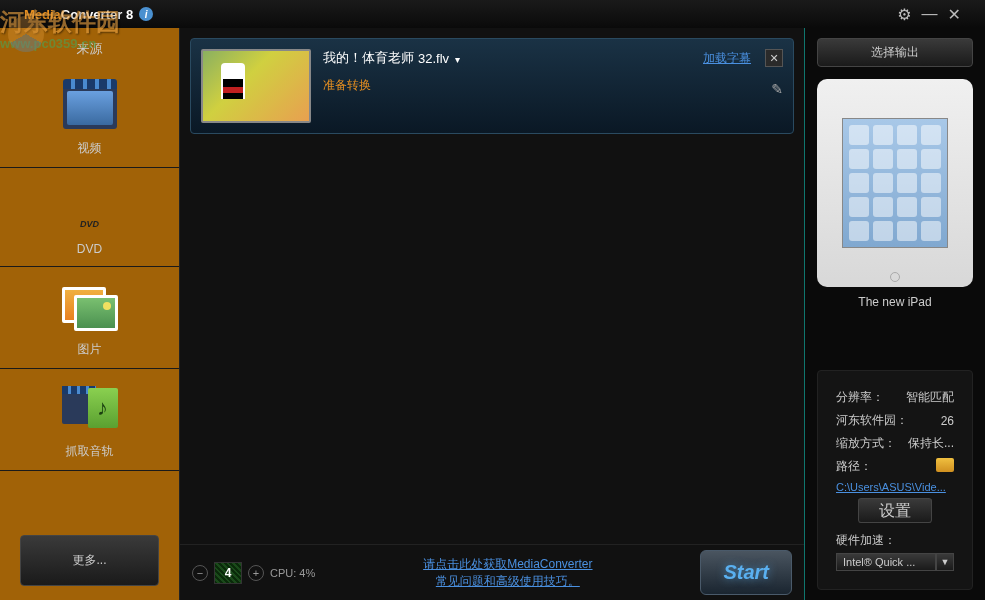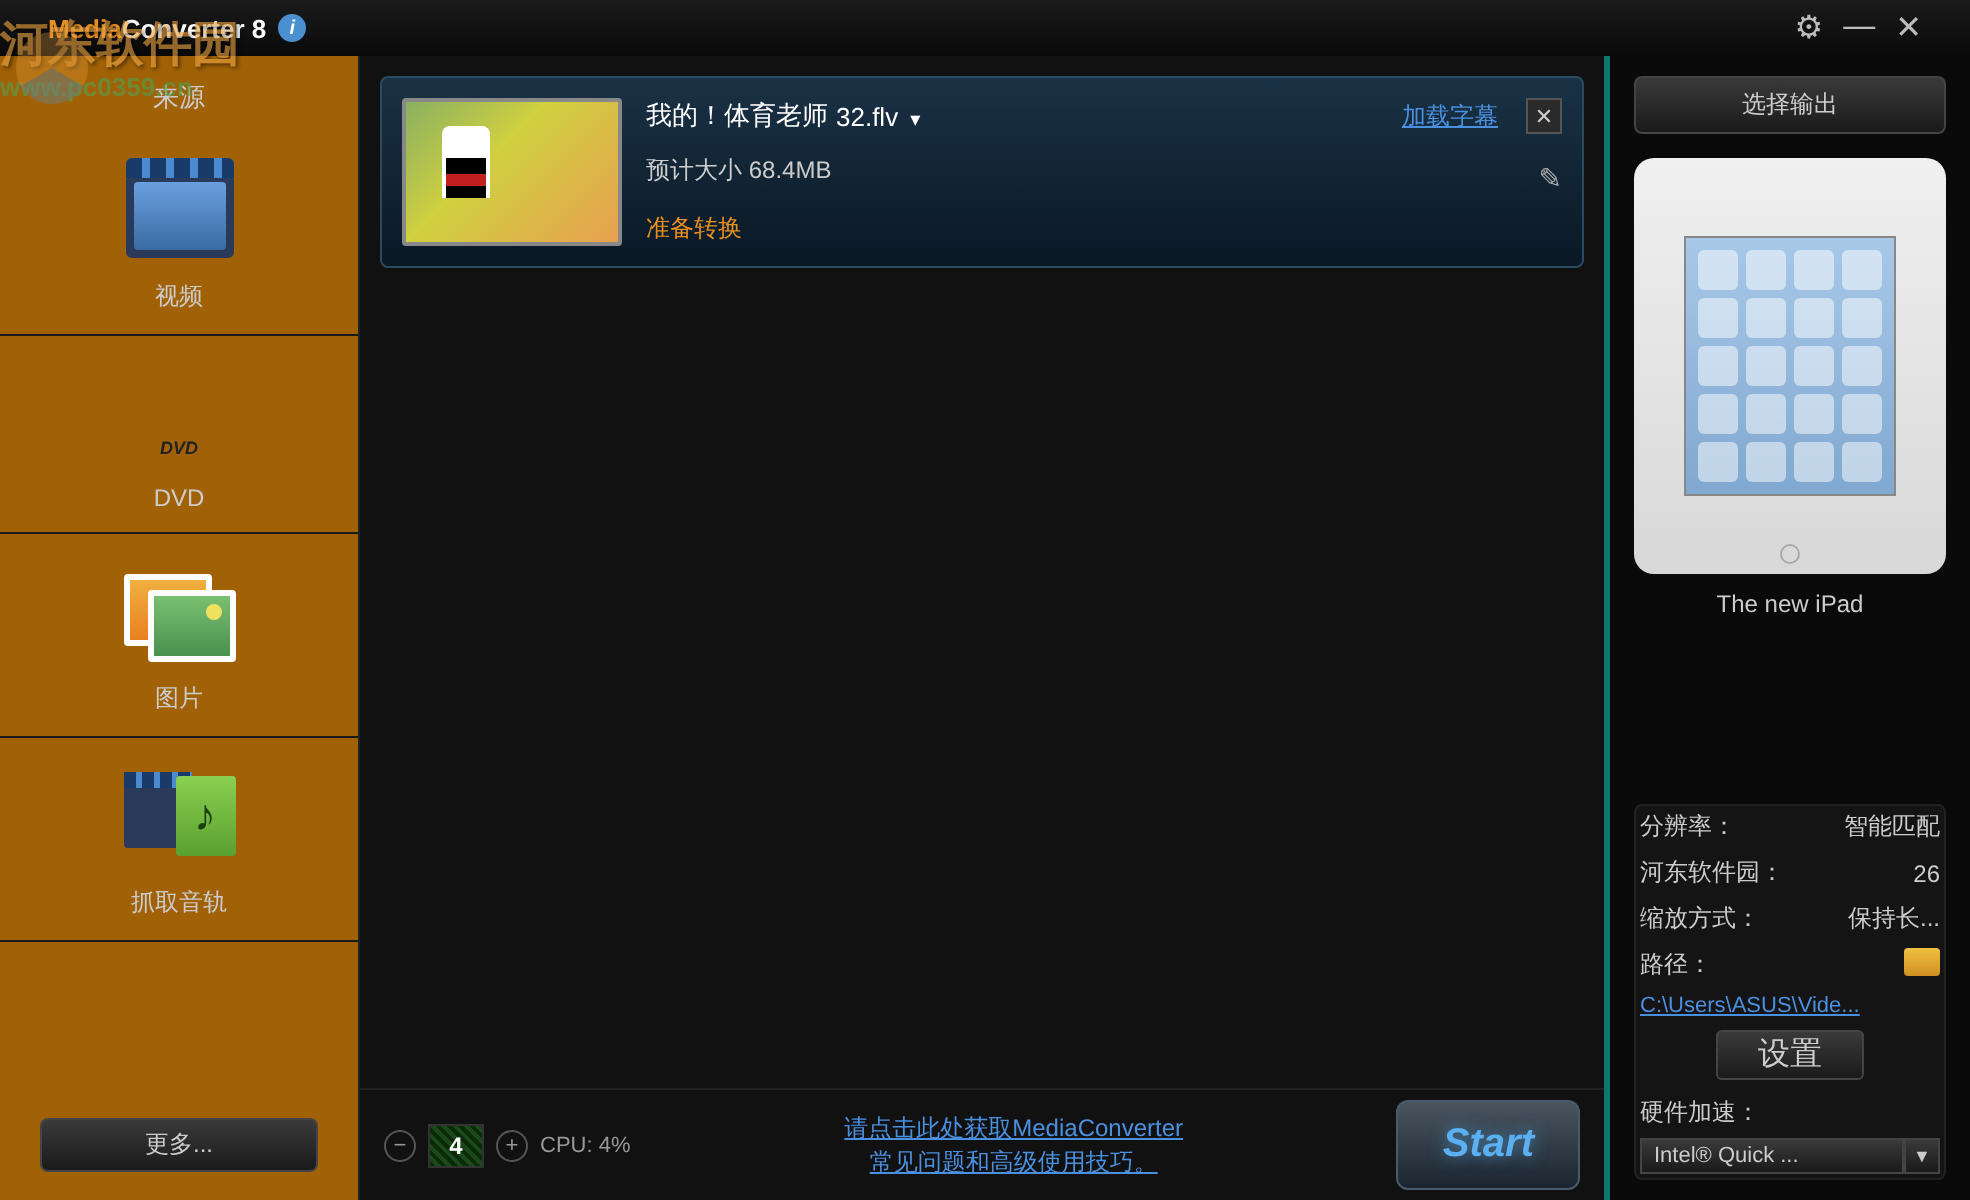--- a/index.html
+++ b/index.html
@@ -17,23 +17,23 @@
 .watermark .wm-url { color: #50a050; font-size: 13px; display: block; margin-top: -2px; }
 .wm-logo { position: absolute; left: 8px; top: 10px; width: 36px; height: 36px; border-radius: 50%; background: conic-gradient(#e8a040 0 120deg, #4a90d0 120deg 240deg, #e8a040 240deg); opacity: 0.5; }
 
 .main { display: flex; height: 572px; }
 
 .sidebar { width: 180px; background: #a16207; display: flex; flex-direction: column; border-right: 1px solid #222; }
 .sidebar-header { color: #ccc; text-align: center; padding: 12px 0 8px; font-size: 13px; }
 .sidebar-item { display: flex; flex-direction: column; align-items: center; padding: 18px 0 10px; cursor: pointer; border-bottom: 1px solid #1a1a1a; }
 .sidebar-icon { width: 60px; height: 48px; margin-bottom: 8px; display: flex; align-items: center; justify-content: center; }
 .sidebar-label { color: #ccc; font-size: 12px; }
-.more-btn { margin: auto 20px 14px; padding: 4px; background: linear-gradient(#3a3a3a, #1a1a1a); border: 1px solid #444; border-radius: 4px; color: #ccc; font-size: 12px; text-align: center; cursor: pointer; }
-
-.center { flex: 1; background: #111; display: flex; flex-direction: column; border-right: 3px solid #0f766e; }
+.more-btn { margin: auto 20px 14px; padding: 16px; background: linear-gradient(#3a3a3a, #1a1a1a); border: 1px solid #444; border-radius: 4px; color: #ccc; font-size: 12px; text-align: center; cursor: pointer; }
+
+.center { flex: 1; background: #111; display: flex; flex-direction: column; border-right: 1px solid #0f766e; }
 .file-list { flex: 1; padding: 10px; overflow: auto; }
 .file-item { background: linear-gradient(#1a3245, #0a1825); border: 1px solid #2a4a60; border-radius: 4px; padding: 10px; display: flex; gap: 12px; position: relative; }
 .thumb { width: 110px; height: 74px; background: linear-gradient(135deg, #8ab060, #d0d040 40%, #e8a050); border: 2px solid #888; border-radius: 2px; position: relative; overflow: hidden; }
 .thumb::before { content: ''; position: absolute; left: 18px; top: 12px; width: 24px; height: 36px; background: #fff; border-radius: 4px 4px 0 0; }
 .thumb::after { content: ''; position: absolute; left: 20px; top: 28px; width: 20px; height: 20px; background: linear-gradient(#000 40%, #c02020 40% 70%, #000 70%); }
 .file-info { flex: 1; color: #ccc; font-size: 12px; }
 .file-name { color: #fff; font-size: 13px; margin-bottom: 10px; display: flex; align-items: center; gap: 4px; }
 .file-name .drop::after { content: '▾'; font-size: 10px; margin-left: 2px; }
 .file-size { margin-bottom: 12px; }
 .file-status { color: #e89020; }
@@ -51,21 +51,21 @@
 .start-btn { background: linear-gradient(#4a5560, #1a2530); border: 1px solid #4a5a6a; border-radius: 6px; padding: 10px 22px; color: #5ab0f0; font-size: 20px; font-weight: bold; font-style: italic; cursor: pointer; text-shadow: 0 0 8px rgba(90,176,240,0.6); }
 
 .rightpanel { width: 180px; background: #0a0a0a; display: flex; flex-direction: column; padding: 10px 12px; }
 .output-btn { background: linear-gradient(#3a3a3a, #1a1a1a); border: 1px solid #444; border-radius: 4px; color: #ccc; padding: 5px; font-size: 12px; text-align: center; cursor: pointer; margin-bottom: 12px; }
 .device-preview { background: linear-gradient(#f0f0f0, #d8d8d8); border-radius: 10px; padding: 14px 10px; margin-bottom: 8px; aspect-ratio: 3/4; position: relative; display: flex; align-items: center; justify-content: center; }
 .device-screen { width: 78%; height: 72%; background: linear-gradient(#a8c8e8, #80a8d0); border: 1px solid #888; display: grid; grid-template-columns: repeat(4, 1fr); grid-template-rows: repeat(5, 1fr); gap: 4px; padding: 6px; }
 .device-screen div { background: rgba(255,255,255,0.5); border-radius: 3px; }
 .device-home { position: absolute; bottom: 5px; left: 50%; transform: translateX(-50%); width: 10px; height: 10px; border: 1px solid #aaa; border-radius: 50%; }
 .device-label { color: #ccc; font-size: 12px; text-align: center; margin-bottom: 16px; }
 
-.settings-box { margin-top: auto; background: #141414; border: 1px solid #222; border-radius: 4px; padding: 2px; font-size: 12px; color: #ccc; }
+.settings-box { margin-top: auto; background: #141414; border: 1px solid #222; border-radius: 4px; padding: 18px; font-size: 12px; color: #ccc; }
 .settings-row { display: flex; margin-bottom: 6px; align-items: center; }
 .settings-row .k { flex-shrink: 0; }
 .settings-row .v { margin-left: auto; text-align: right; overflow: hidden; text-overflow: ellipsis; white-space: nowrap; }
 .path-link { color: #4a90e0; text-decoration: underline; font-size: 11px; display: block; margin-bottom: 8px; cursor: pointer; overflow: hidden; text-overflow: ellipsis; white-space: nowrap; }
 .folder-icon { width: 18px; height: 14px; background: linear-gradient(#f0c040, #d09020); border-radius: 2px; display: inline-block; position: relative; }
 .folder-icon::before { content: ''; position: absolute; top: -3px; left: 1px; width: 7px; height: 3px; background: #f0c040; border-radius: 1px 1px 0 0; }
 .settings-btn-row { text-align: center; margin: 6px 0 10px; }
 .settings-btn { background: linear-gradient(#3a3a3a, #1a1a1a); border: 1px solid #444; border-radius: 3px; color: #ccc; padding: 3px 20px; font-size: 16px; cursor: pointer; }
 .hw-label { font-size: 12px; color: #ccc; margin-bottom: 4px; }
 .hw-select { display: flex; }
@@ -155,23 +155,20 @@
   <div class="center">
     <div class="file-list">
       <div class="file-item">
         <div class="thumb"></div>
         <div class="file-info">
           <div class="file-name">
             <span>我的！体育老师</span>
             <span>32.flv</span>
             <span class="drop"></span>
           </div>
-          <div class="file-size">
-            <span>预计大小</span>&nbsp;<span>68.4MB</span>
-          </div>
           <div class="file-status">准备转换</div>
         </div>
         <div class="file-actions">
           <span class="subtitle-link">加载字幕</span>
           <span class="close-btn">✕</span>
         </div>
         <span class="edit-icon">✎</span>
       </div>
     </div>
 

